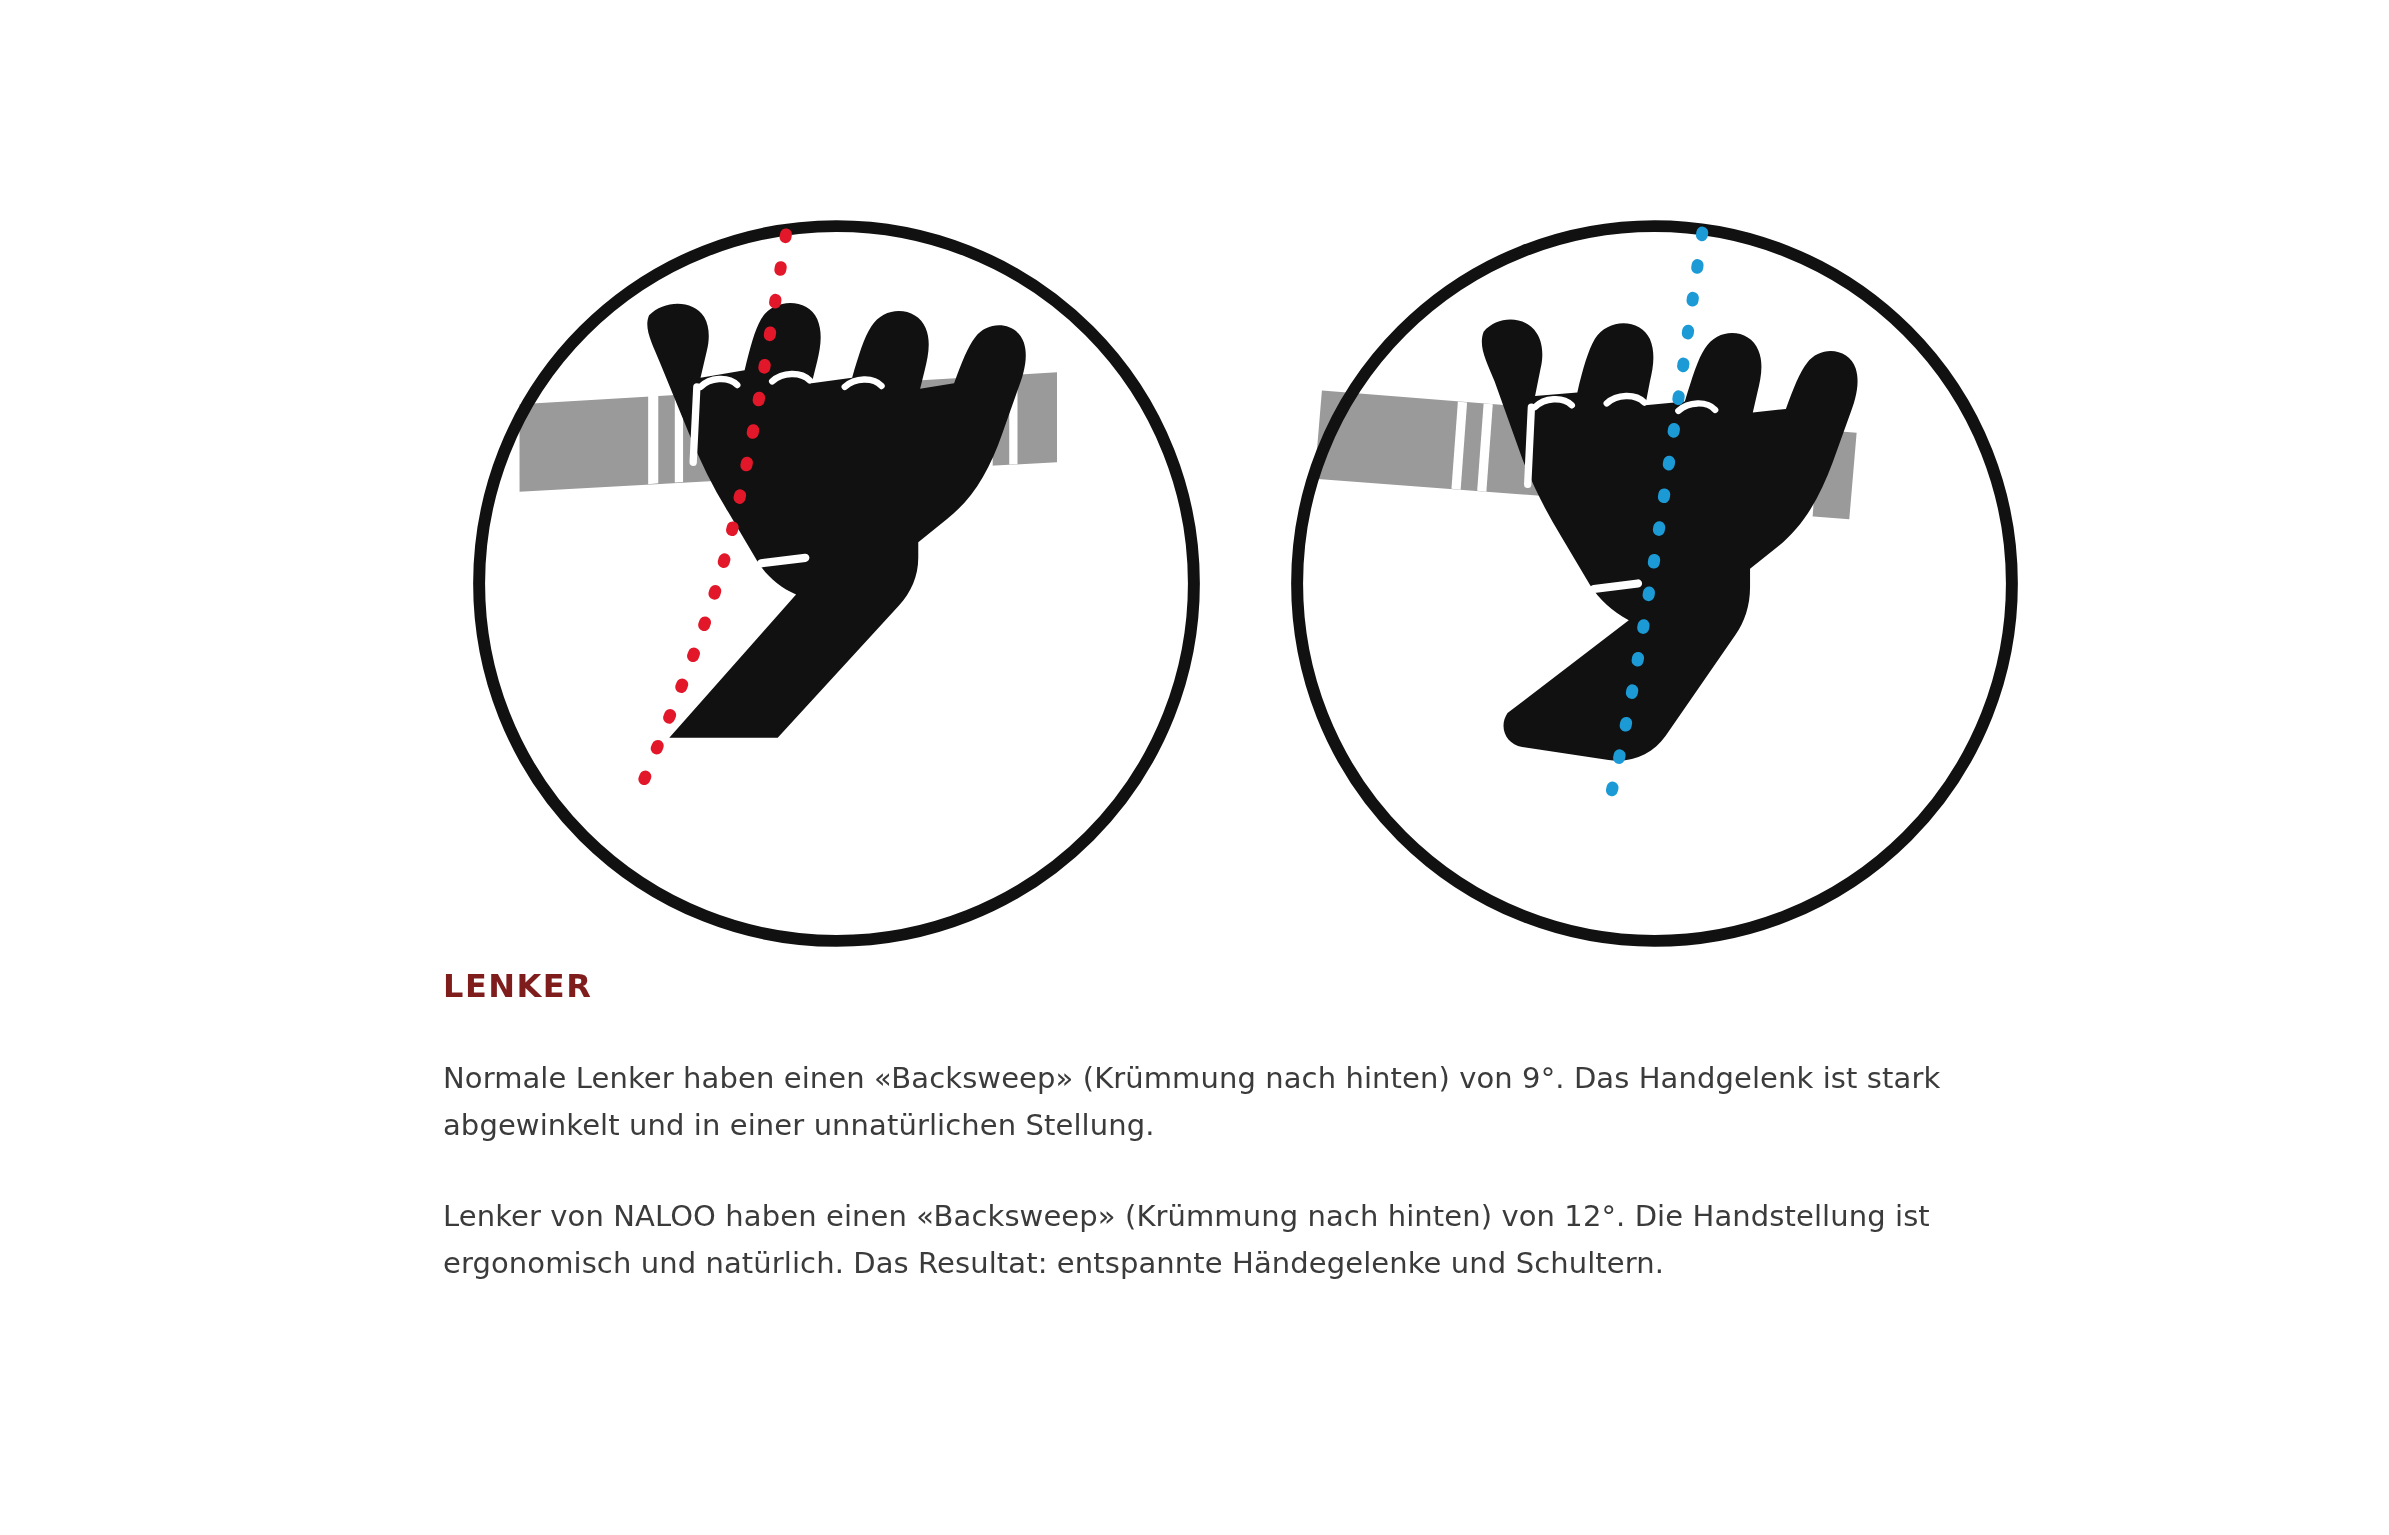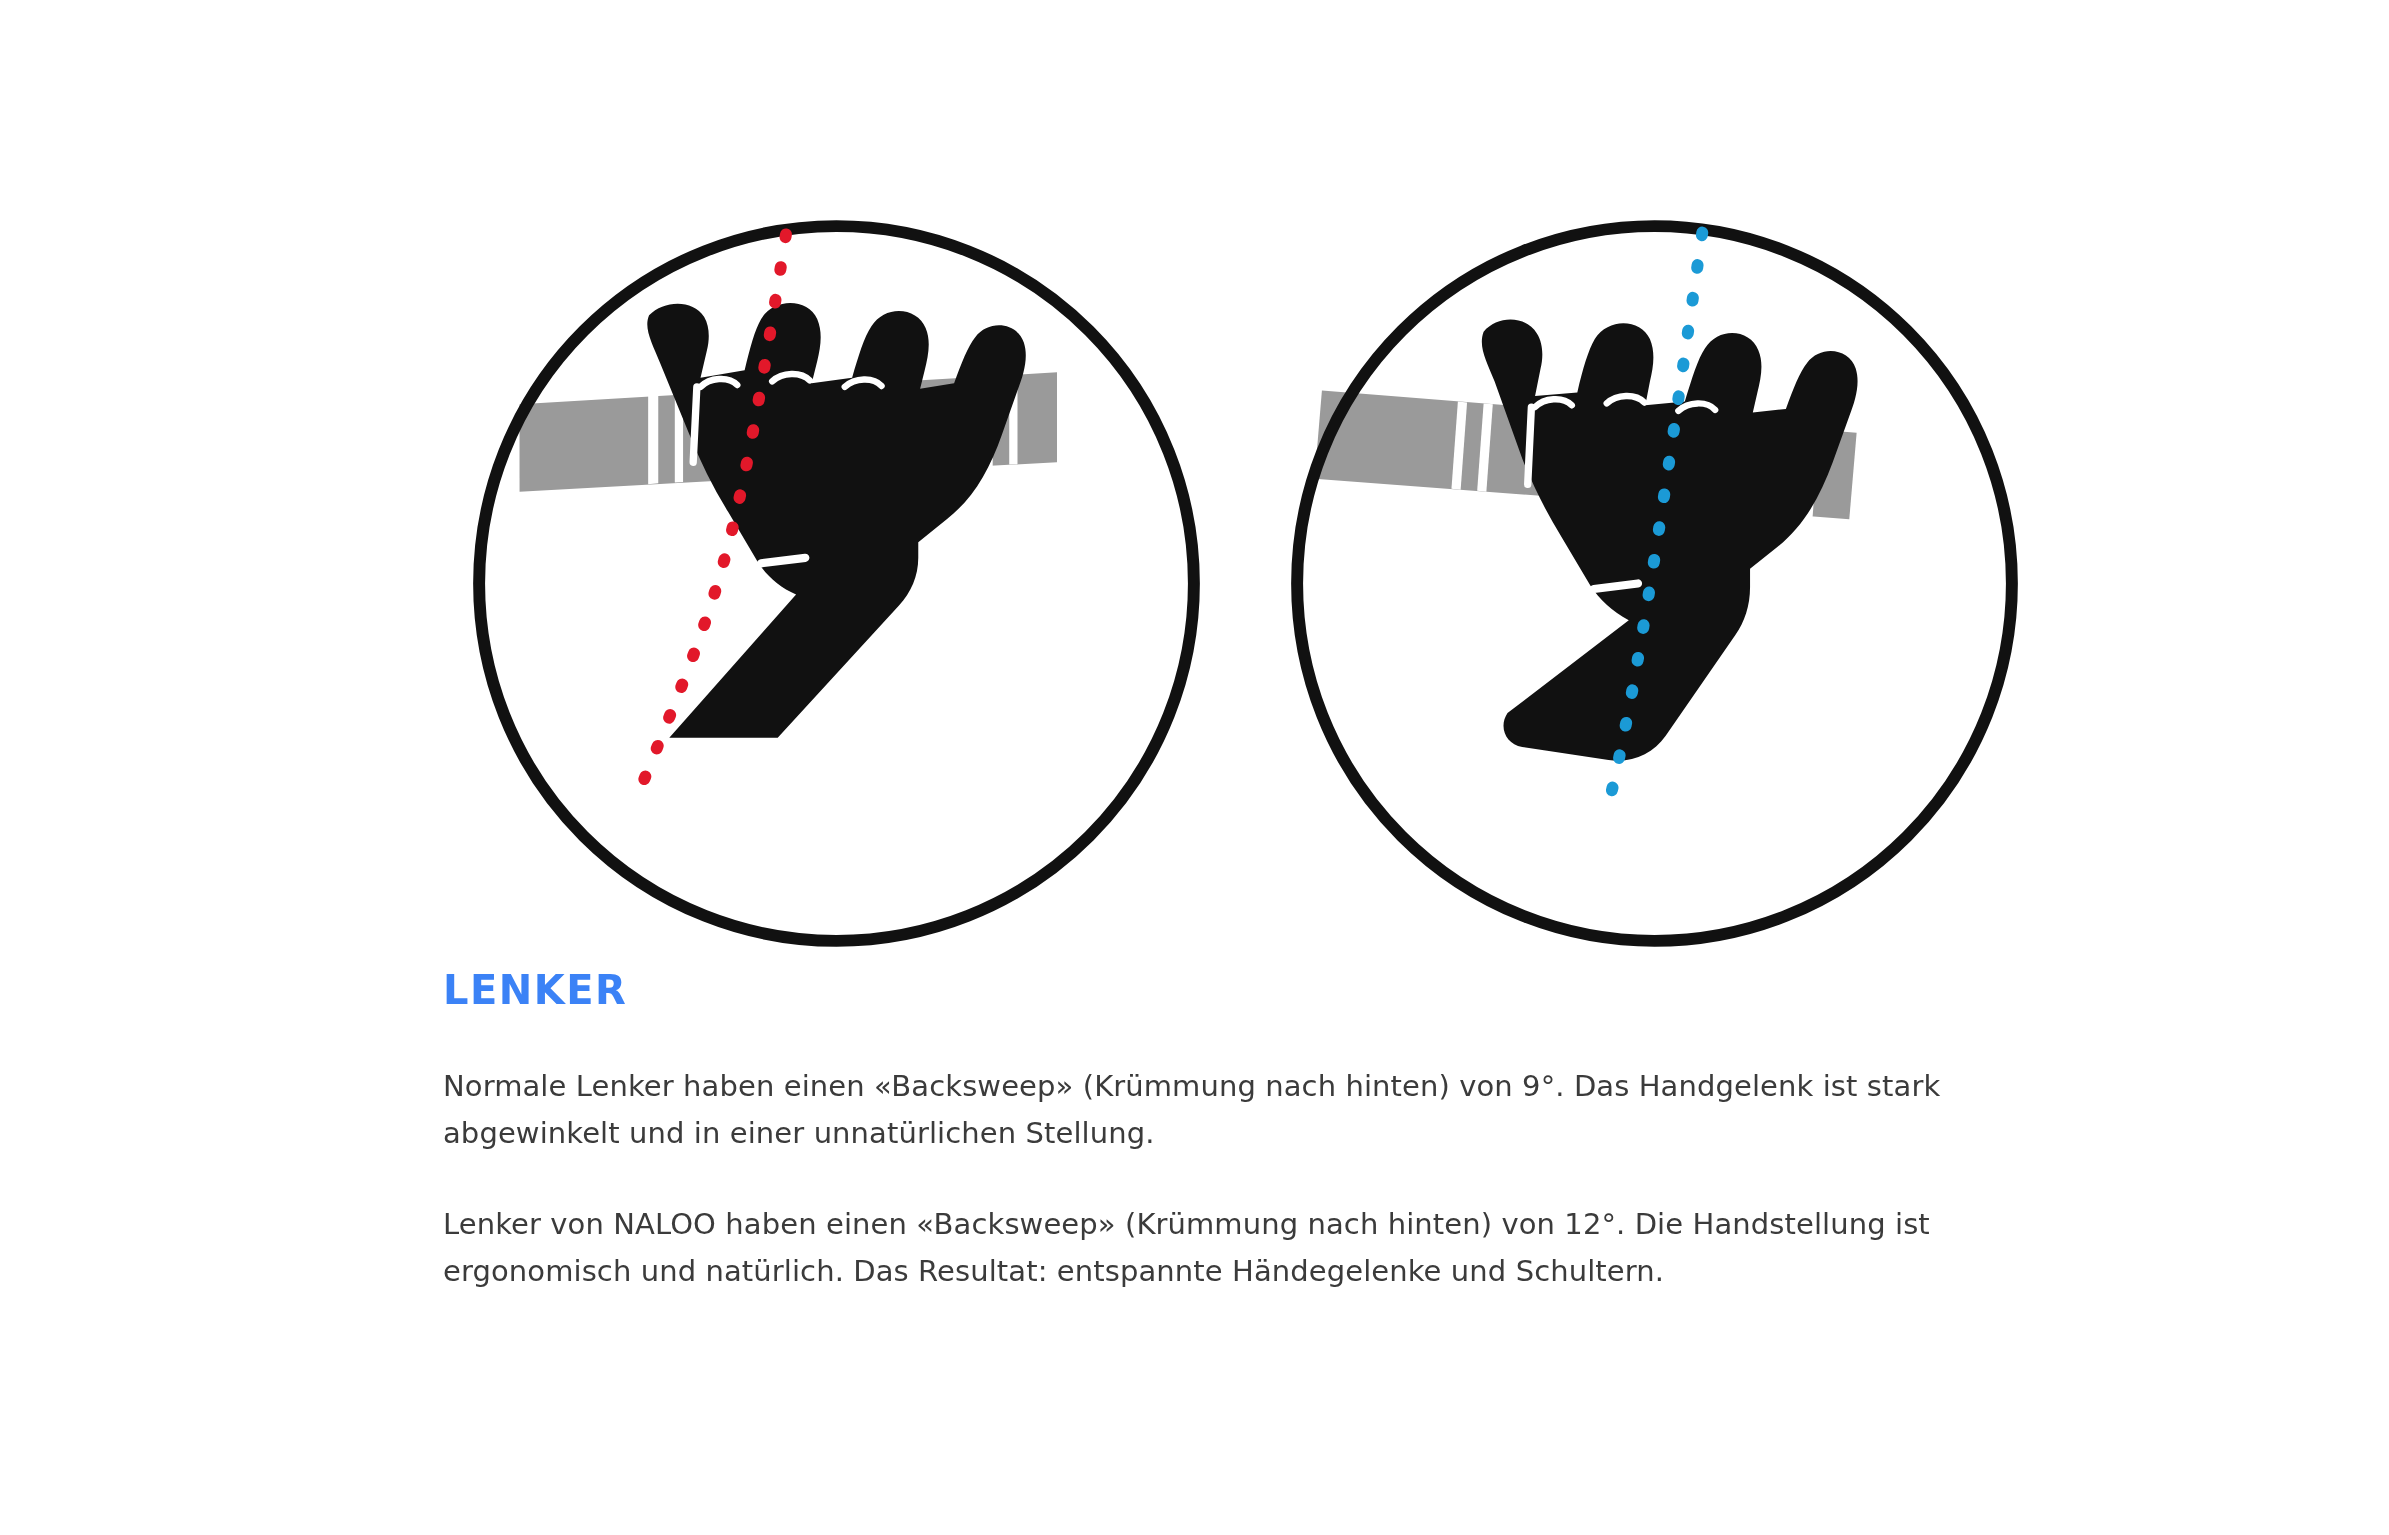--- a/index.html
+++ b/index.html
@@ -45,23 +45,23 @@
   .textblock {
     position: absolute;
     left: 443px;
     top: 970px;
     width: 1581px;
   }
 
   .heading {
     font-family: "DejaVu Sans", sans-serif;
     font-weight: bold;
-    font-size: 40px;
+    font-size: 32px;
     letter-spacing: 1.5px;
-    color: #3b82f6;
+    color: #7f1d1d;
     margin: 0 0 53px 0;
     line-height: 1;
   }
 
   .para {
     font-family: "DejaVu Sans", sans-serif;
     font-size: 29px;
     line-height: 1.62;
     color: #3b3b3b;
     margin: 0 0 44px 0;

